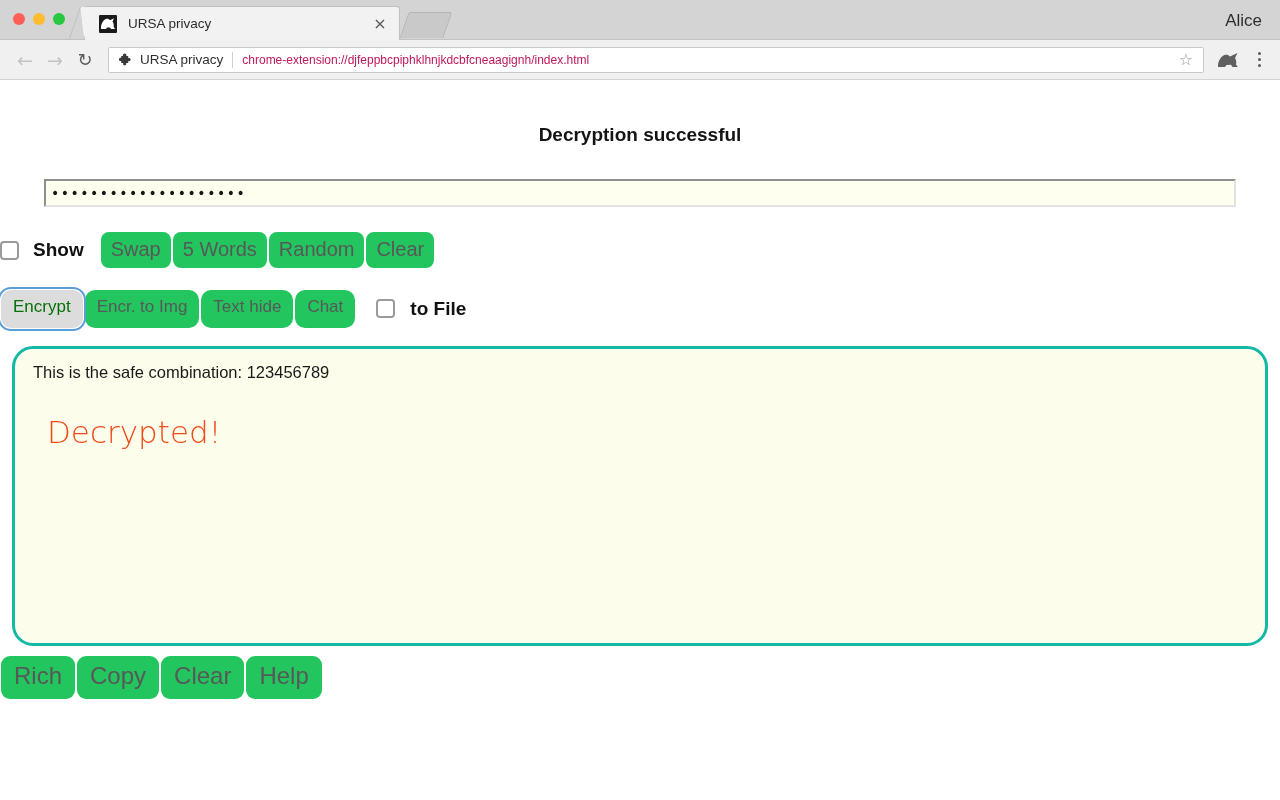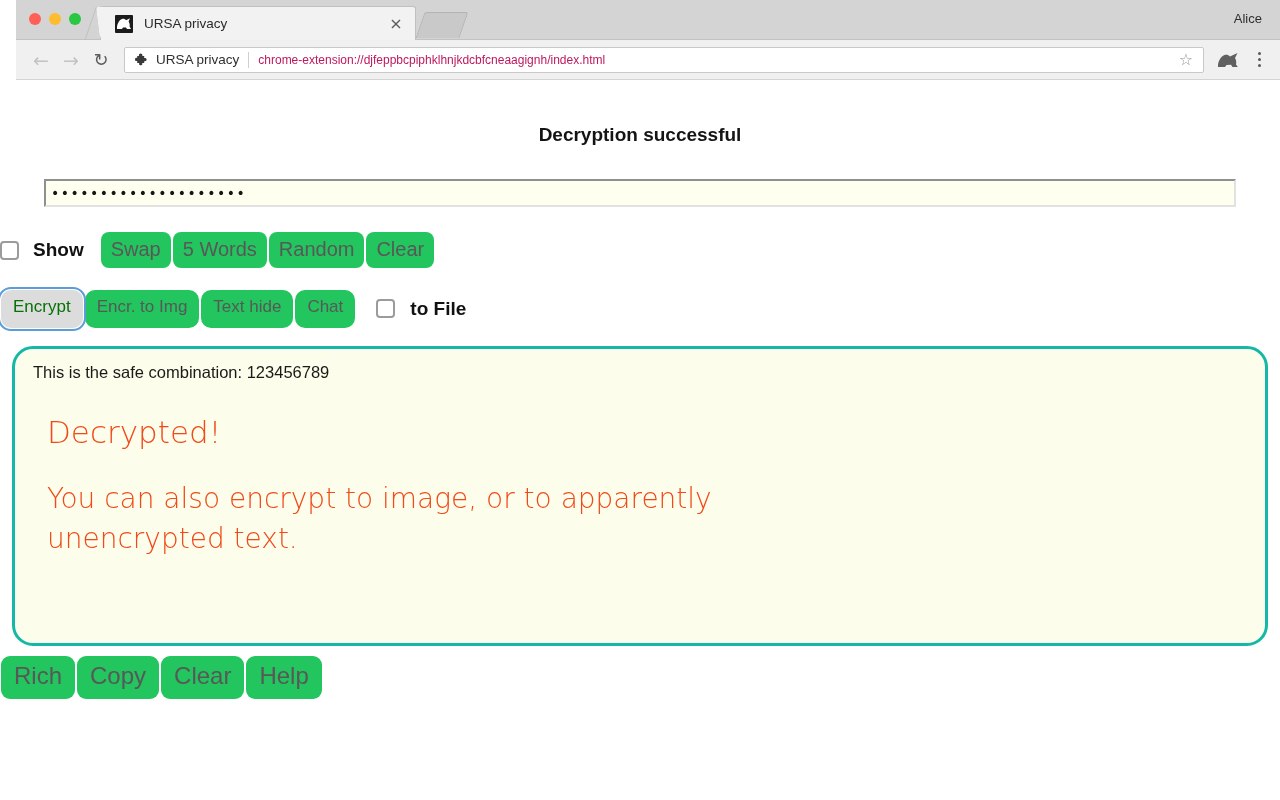--- a/index.html
+++ b/index.html
@@ -5,21 +5,21 @@
   * { box-sizing: border-box; }
   html, body {
     margin: 0; padding: 0;
     width: 1280px; height: 800px;
     overflow: hidden;
     background: #ffffff;
     font-family: "Liberation Sans", sans-serif;
   }
 
   
-  .browser { width: 1280px; height: 800px; position: relative; padding-left: 16px; }
+  .browser { width: 1280px; height: 800px; position: relative; }
 
   .tabstrip {
     height: 40px;
     background: #d4d4d4;
     position: relative;
     border-bottom: 1px solid #c2c2c2;
   }
   .traffic {
     position: absolute;
     left: 13px; top: 13px;
@@ -80,21 +80,21 @@
     width: 44px; height: 26px;
     background: #c9c9c9;
     border: 1px solid #b4b4b4;
     border-bottom: none;
     border-radius: 3px 3px 0 0;
     transform: skewX(-19deg);
   }
   .profile-name {
     position: absolute;
     right: 18px; top: 11px;
-    font-size: 13px;
+    font-size: 17px;
     color: #2e2e2e;
   }
 
   .toolbar {
     height: 40px;
     background: #f0f0f0;
     border-bottom: 1px solid #d3d3d3;
     display: flex; align-items: center;
     padding: 0 10px;
     position: relative;
@@ -353,21 +353,20 @@
         <button class="btn">Text hide</button>
         <button class="btn">Chat</button>
       </span>
       <span class="chk" style="margin-left:20px"></span>
       <span class="lbl-file">to File</span>
     </div>
 
     <div class="content-box">
       <p class="ct-plain">This is the safe combination: 123456789</p>
       <p class="ct-big">Decrypted!</p>
-      <p class="ct-para">You can also encrypt to image, or to apparently unencrypted text.</p>
     </div>
 
     <div class="row row-bottom">
       <span class="btn-group">
         <button class="btn">Rich</button>
         <button class="btn">Copy</button>
         <button class="btn">Clear</button>
         <button class="btn">Help</button>
       </span>
     </div>

